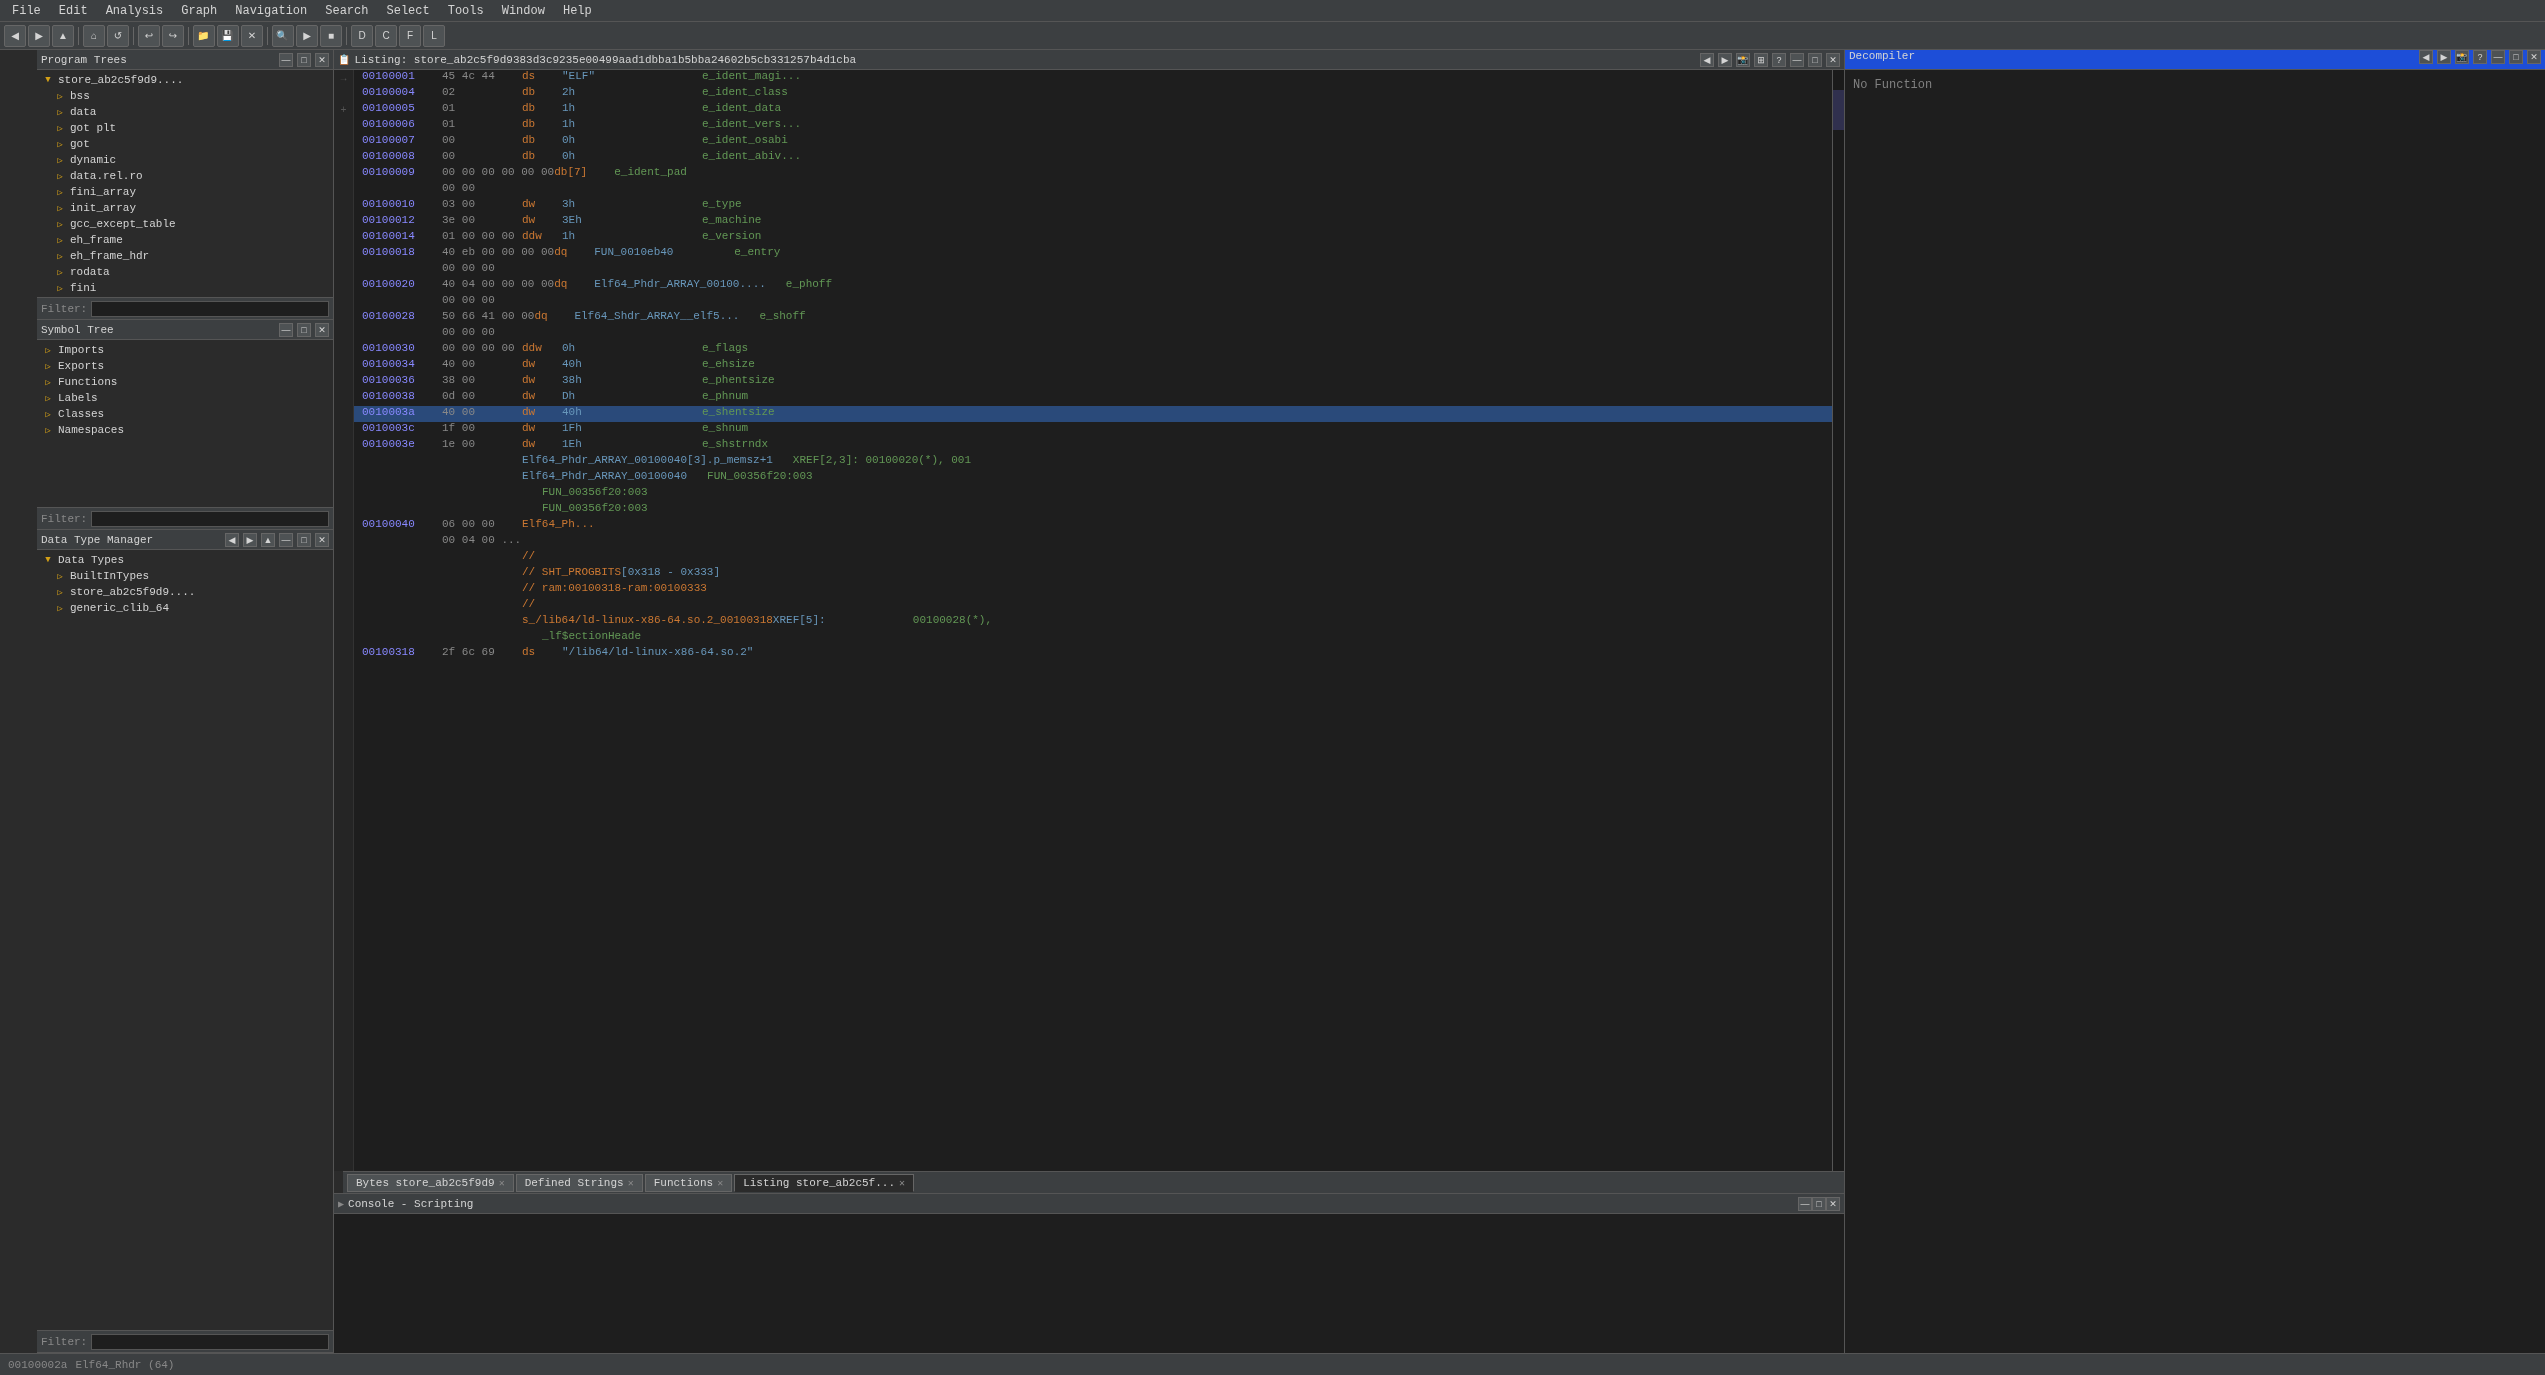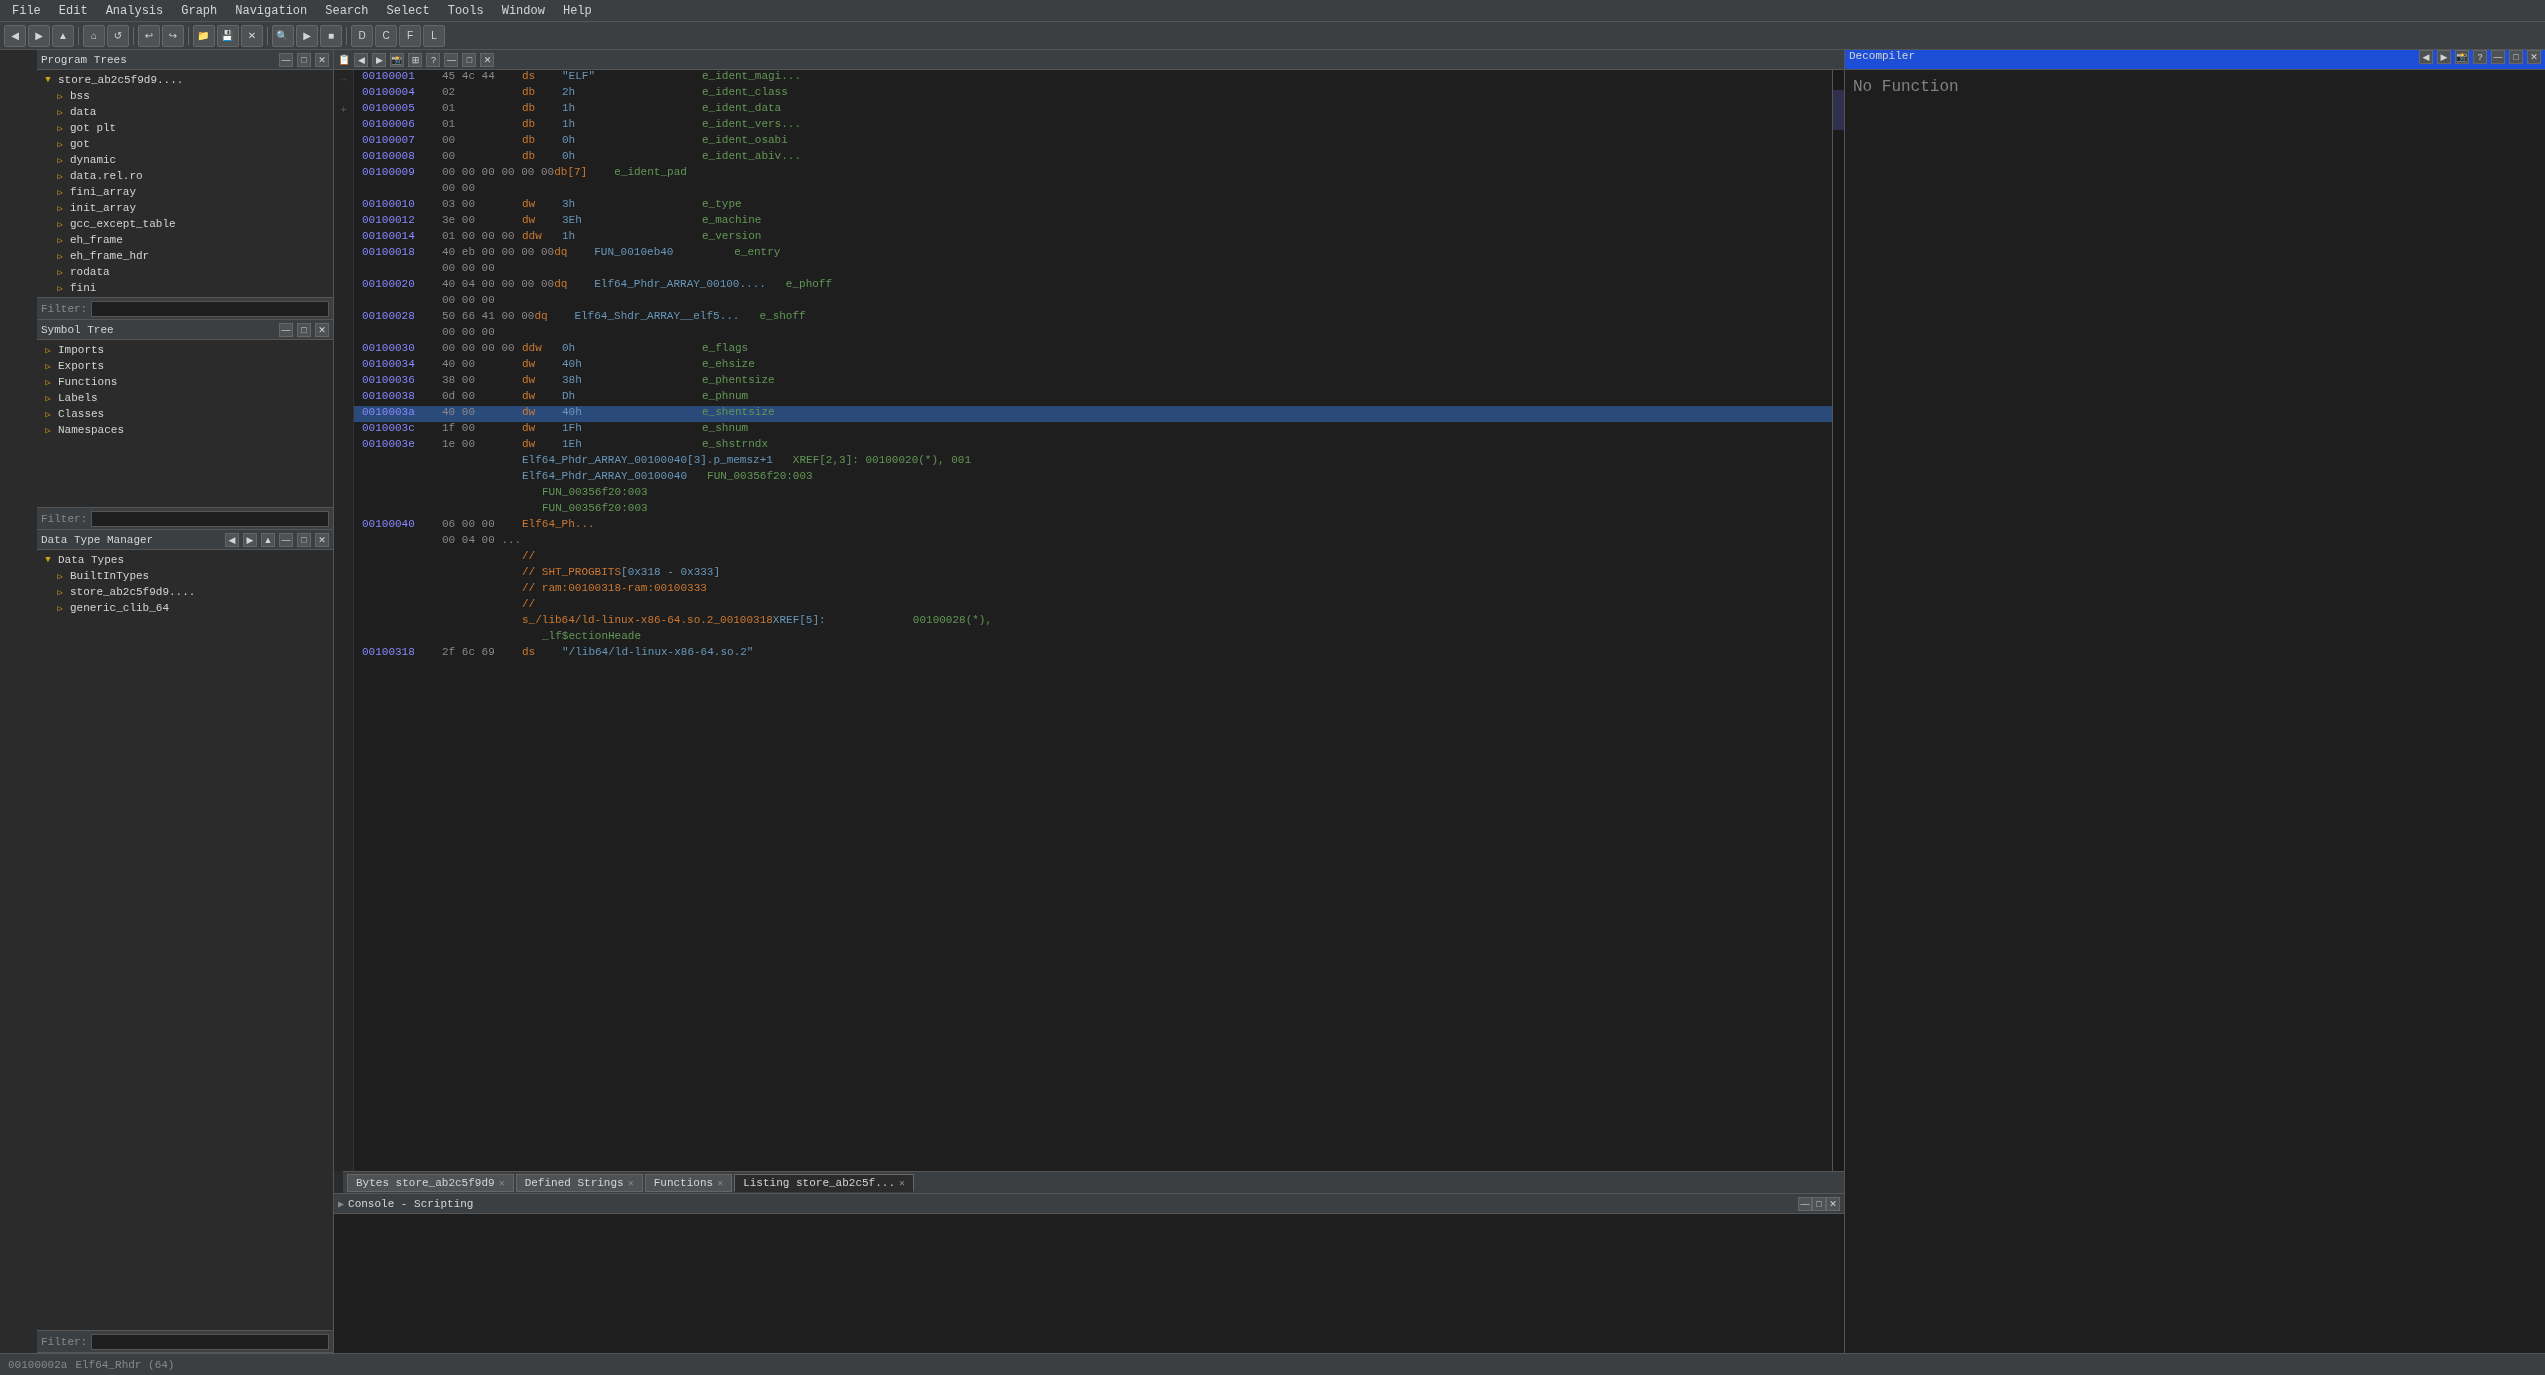--- a/index.html
+++ b/index.html
@@ -272,21 +272,21 @@
       font-size: 11px;
       color: #d4d4d4;
       flex: 1;
     }
     .decompiler-content {
       flex: 1;
       background: #1e1e1e;
       padding: 8px;
       overflow-y: auto;
       font-family: 'Courier New', monospace;
-      font-size: 16px;
+      font-size: 12px;
       color: #808080;
     }
 
     
     .status-bar {
       display: flex;
       align-items: center;
       background: #3c3f41;
       height: 22px;
       border-top: 1px solid #555;
@@ -549,20 +549,21 @@
       </div>
     </div>
 
   </div>
 
   <div class="center-panel">
     <div class="center-inner">
 
       <div class="listing-header">
         <span style="font-size:10px;color:#888;">📋</span>
+        <span class="listing-title">Listing: store_ab2c5f9d9383d3c9235e00499aad1dbba1b5bba24602b5cb331257b4d1cba</span>
         <button class="panel-btn">◀</button>
         <button class="panel-btn">▶</button>
         <button class="panel-btn">📸</button>
         <button class="panel-btn">⊞</button>
         <button class="panel-btn">?</button>
         <button class="panel-btn">—</button>
         <button class="panel-btn">□</button>
         <button class="panel-btn">✕</button>
       </div>
 

